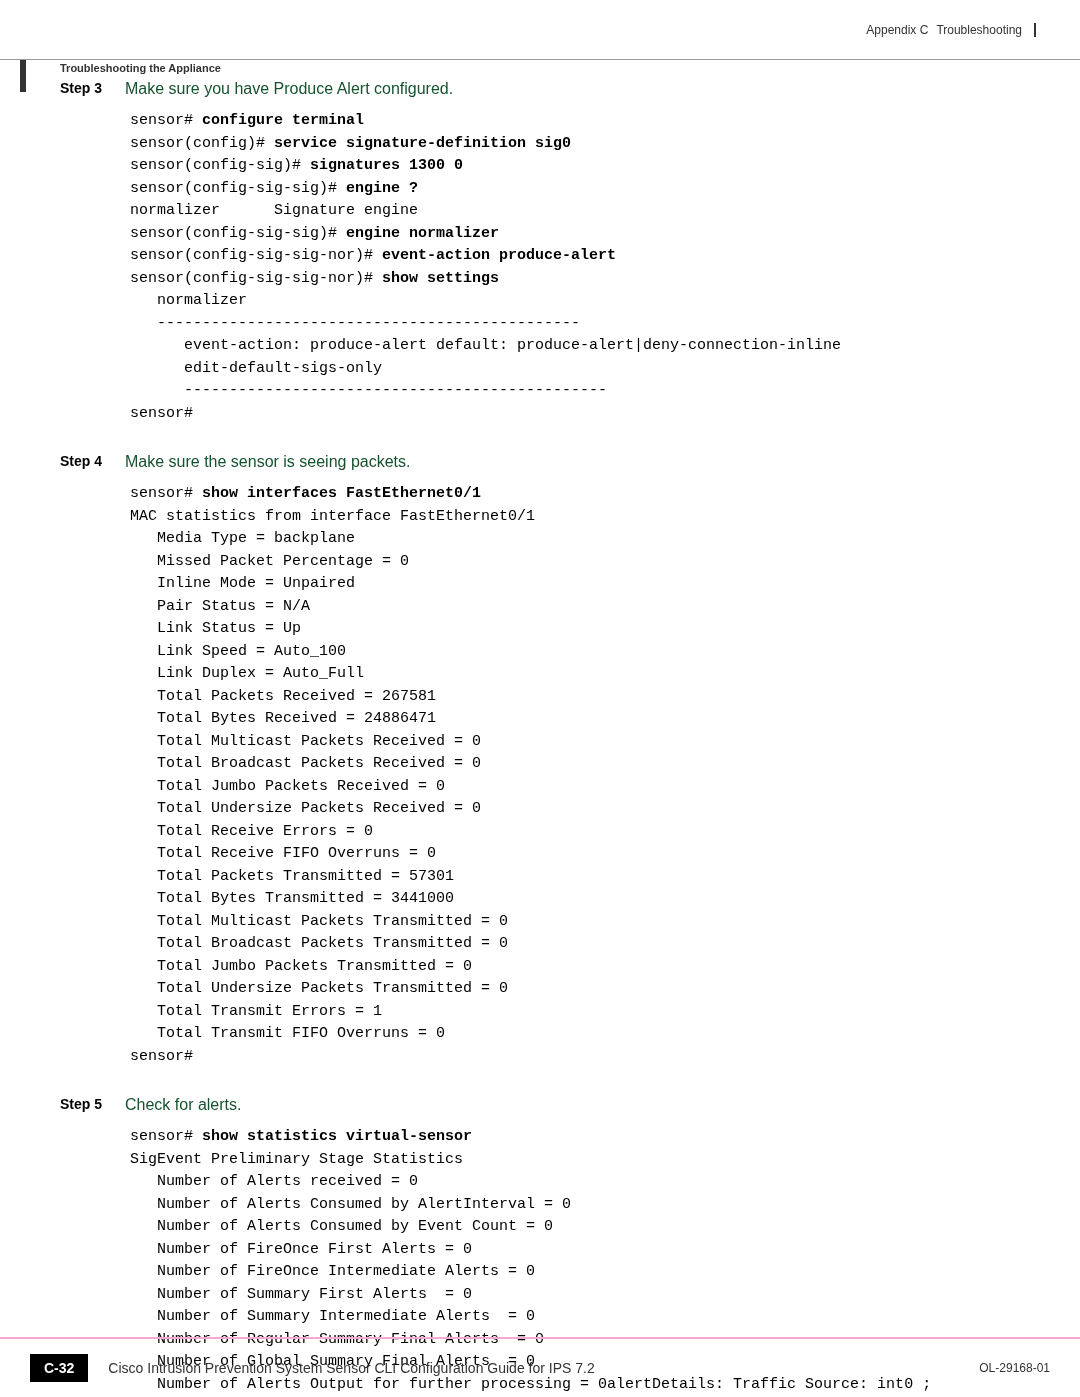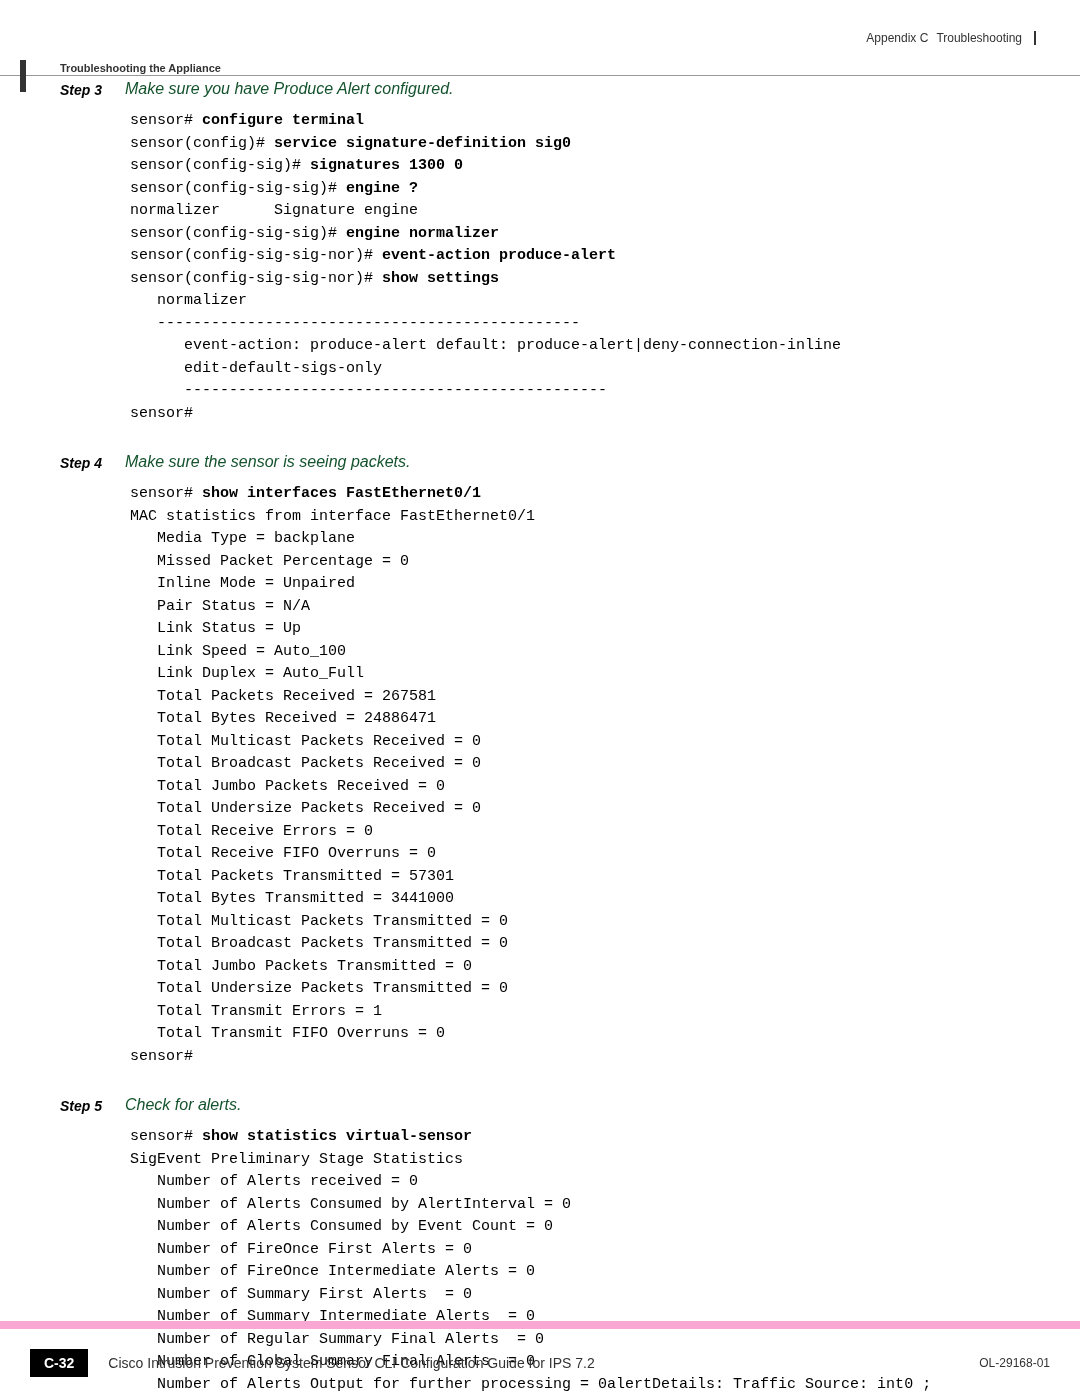--- a/index.html
+++ b/index.html
@@ -23,21 +23,21 @@
       position: relative;
       background: #fff;
     }
 
     
     .top-header {
       position: absolute;
       top: 0;
       left: 0;
       right: 0;
-      height: 76px;
+      height: 60px;
       border-bottom: 1px solid #999;
       display: flex;
       align-items: center;
       justify-content: flex-end;
       padding: 0 40px 0 40px;
     }
 
     .header-right {
       font-size: 12px;
       color: #333;
@@ -69,23 +69,22 @@
       padding: 20px 0;
     }
 
     
     .step-section {
       margin-bottom: 28px;
     }
 
     .step-header {
       display: flex;
-      align-items: flex-end;
+      align-items: flex-start;
       margin-bottom: 12px;
-      font-style: italic;
     }
 
     .step-label {
       font-size: 14px;
       font-weight: bold;
       color: #000;
       min-width: 65px;
     }
 
     .step-title {
@@ -103,22 +102,22 @@
       line-height: 1.5;
       white-space: pre;
     }
 
     
     .bottom-footer {
       position: absolute;
       bottom: 0;
       left: 0;
       right: 0;
-      height: 76px;
-      border-top: 8px solid #f9a8d4;
+      height: 60px;
+      border-top: 2px solid #f9a8d4;
       display: flex;
       align-items: center;
       justify-content: space-between;
       padding: 0 30px;
     }
 
     .footer-left {
       display: flex;
       align-items: center;
       gap: 0;

